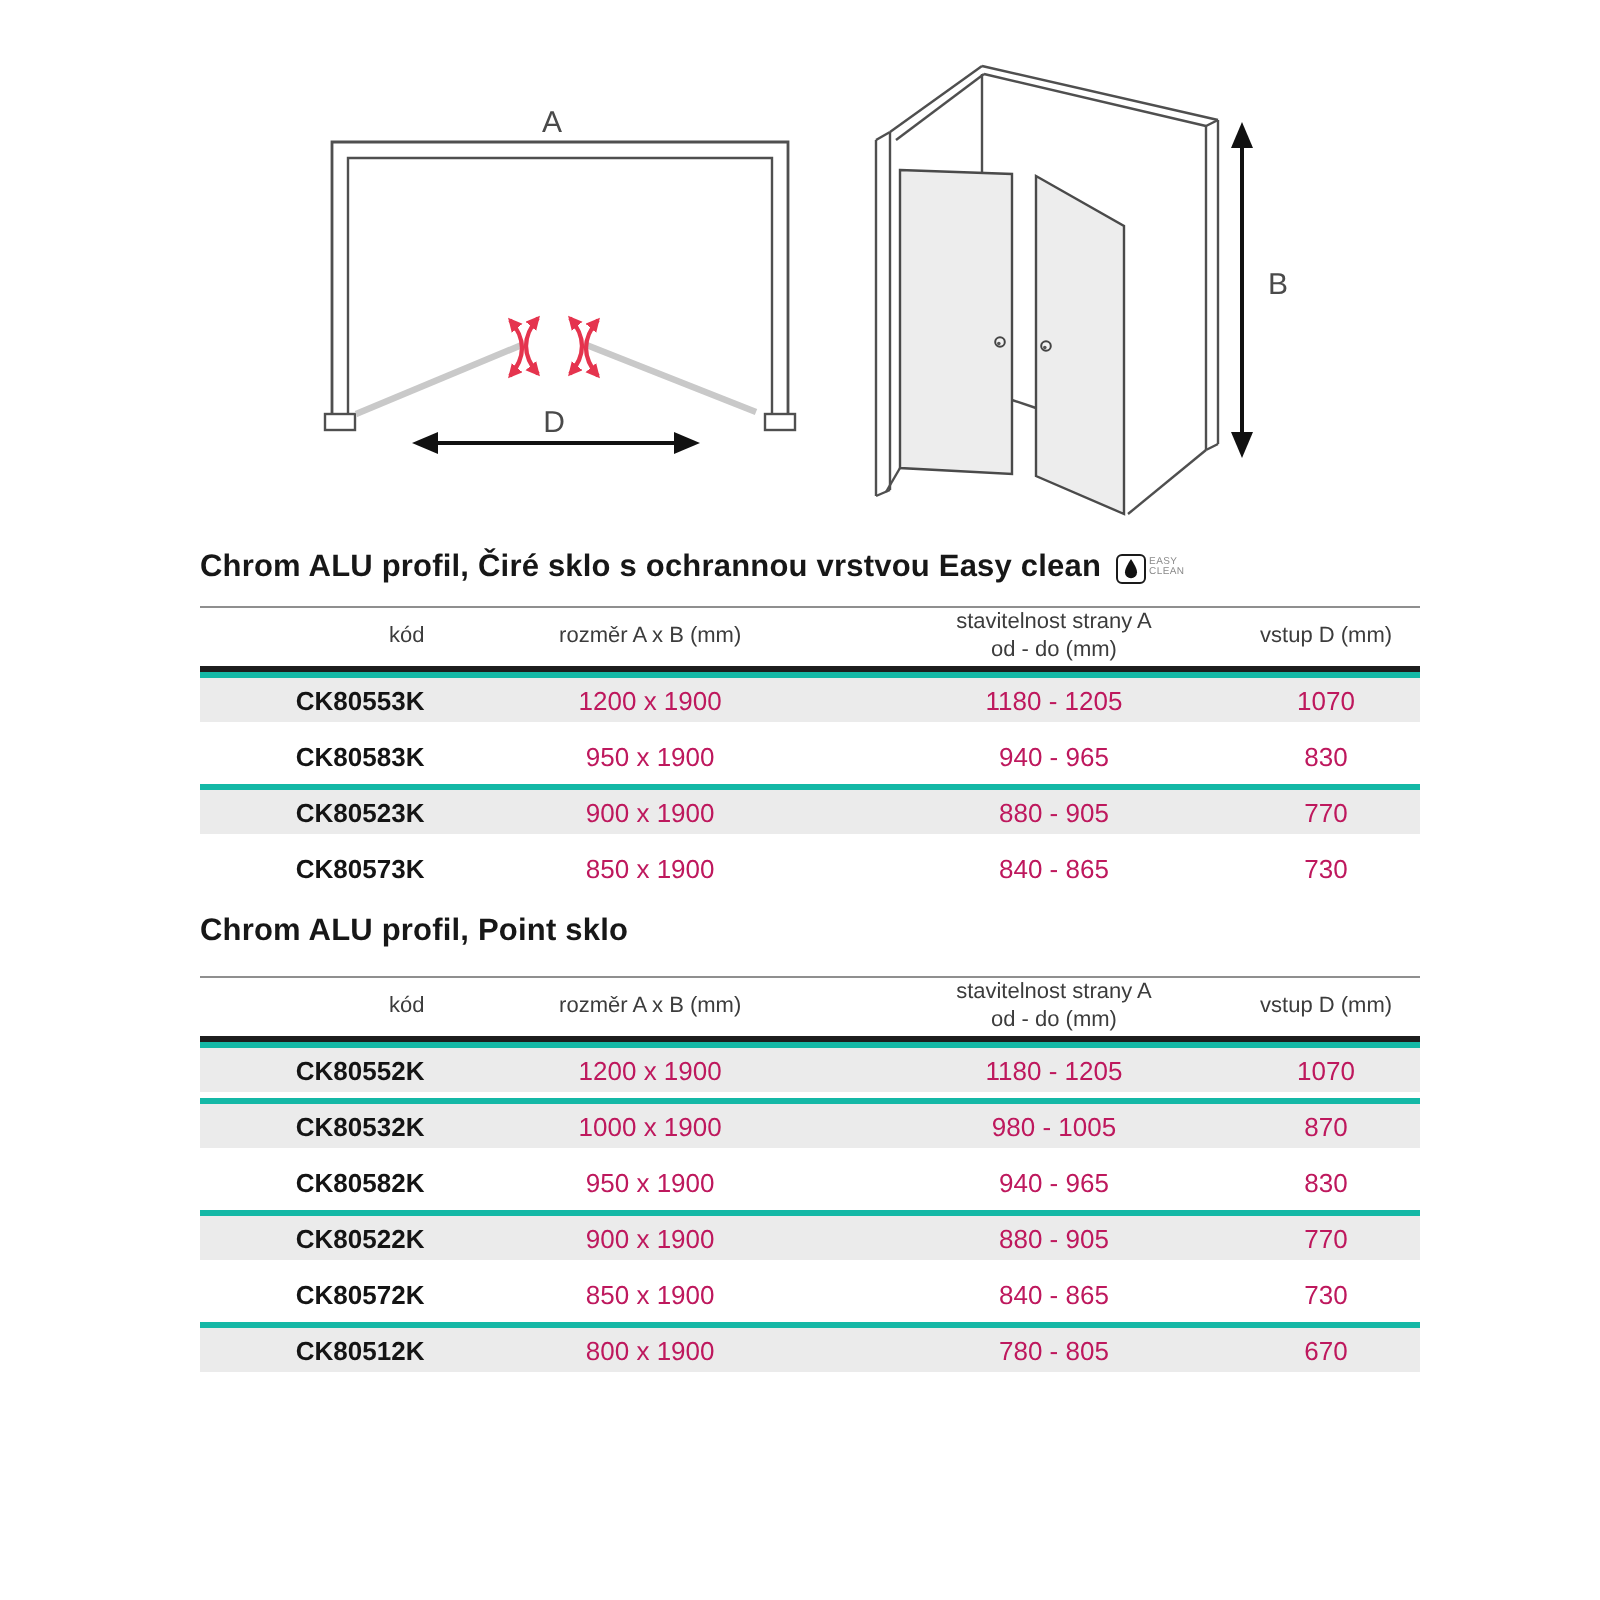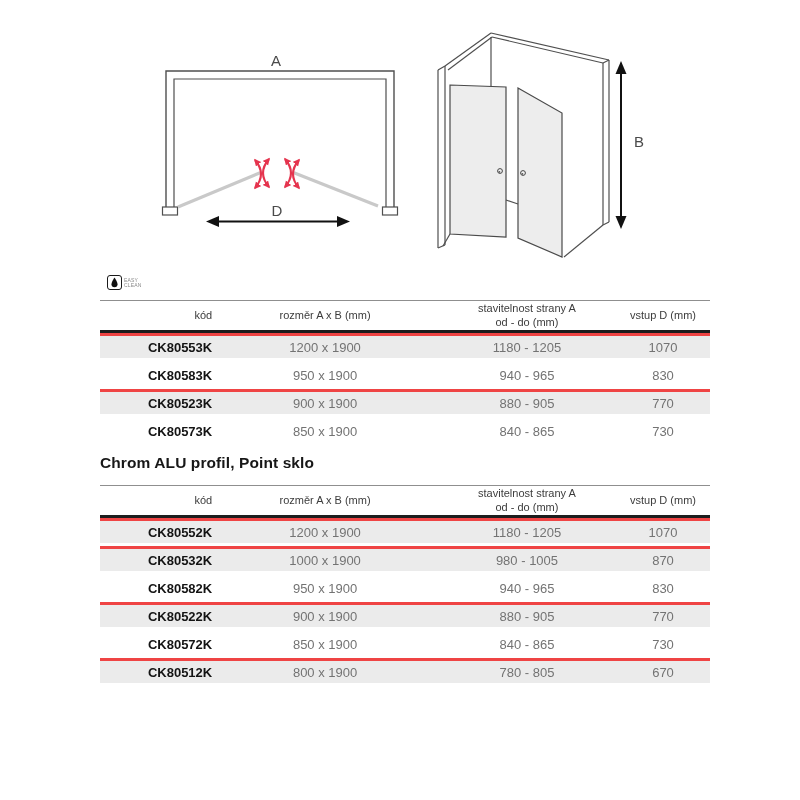--- a/index.html
+++ b/index.html
@@ -26,27 +26,27 @@
   .ec-text span { font-size:5px; line-height:5px; color:#8a8a8a; font-weight:normal; letter-spacing:0.2px; }
 
   table.spec { width:100%; border-collapse:separate; border-spacing:0; table-layout:fixed; }
   .spec th {
     border-top:1px solid #8f8f8f; border-bottom:3px solid #1d1d1d;
     font-weight:normal; font-size:11px; color:#3c3c3c; height:33px;
     vertical-align:middle; padding:0; box-sizing:border-box; text-align:center; line-height:1.25;
   }
   .spec td {
     height:28px; box-sizing:border-box; padding:0; vertical-align:middle;
-    font-size:13px; color:#737373; text-align:center;
+    font-size:13px; color:#be185d; text-align:center;
   }
   .spec th.left, .spec td.left { text-align:right; padding-left:3px; }
   .spec td.code { font-weight:bold; color:#141414; }
   .spec tr.stripe td {
     background:#ebebeb; background-clip:padding-box;
-    border-top:3px solid #ef4444; border-bottom:3px solid #ffffff;
+    border-top:3px solid #14b8a6; border-bottom:3px solid #ffffff;
   }
 </style>
 </head>
 <body>
 
 <div class="page">
 
   <svg class="diagrams" width="800" height="270" viewBox="0 0 800 270">
     <defs>
       <marker id="redhead" markerUnits="userSpaceOnUse" markerWidth="9" markerHeight="9" refX="5.5" refY="3.5" orient="auto-start-reverse">
@@ -121,20 +121,21 @@
         <polygon points="621,61 615.5,74 626.5,74" fill="#111111"></polygon>
         <polygon points="621,229 615.5,216 626.5,216" fill="#111111"></polygon>
       </g>
       <text x="634" y="147">B</text>
     </g>
   </svg>
 
   <div class="content">
 
     <h2 class="section-title">
+      <span>Chrom ALU profil, Čiré sklo s ochrannou vrstvou Easy clean</span>
       <span class="ec-badge">
         <span class="ec-box">
           <svg width="9" height="11" viewBox="0 0 16 20">
             <path d="M8 1 C8 1 2.5 9 2.5 13 a5.5 5.5 0 0 0 11 0 C13.5 9 8 1 8 1 Z" fill="#111111"></path>
           </svg>
         </span>
         <span class="ec-text">
           <span>EASY</span>
           <span>CLEAN</span>
         </span>

